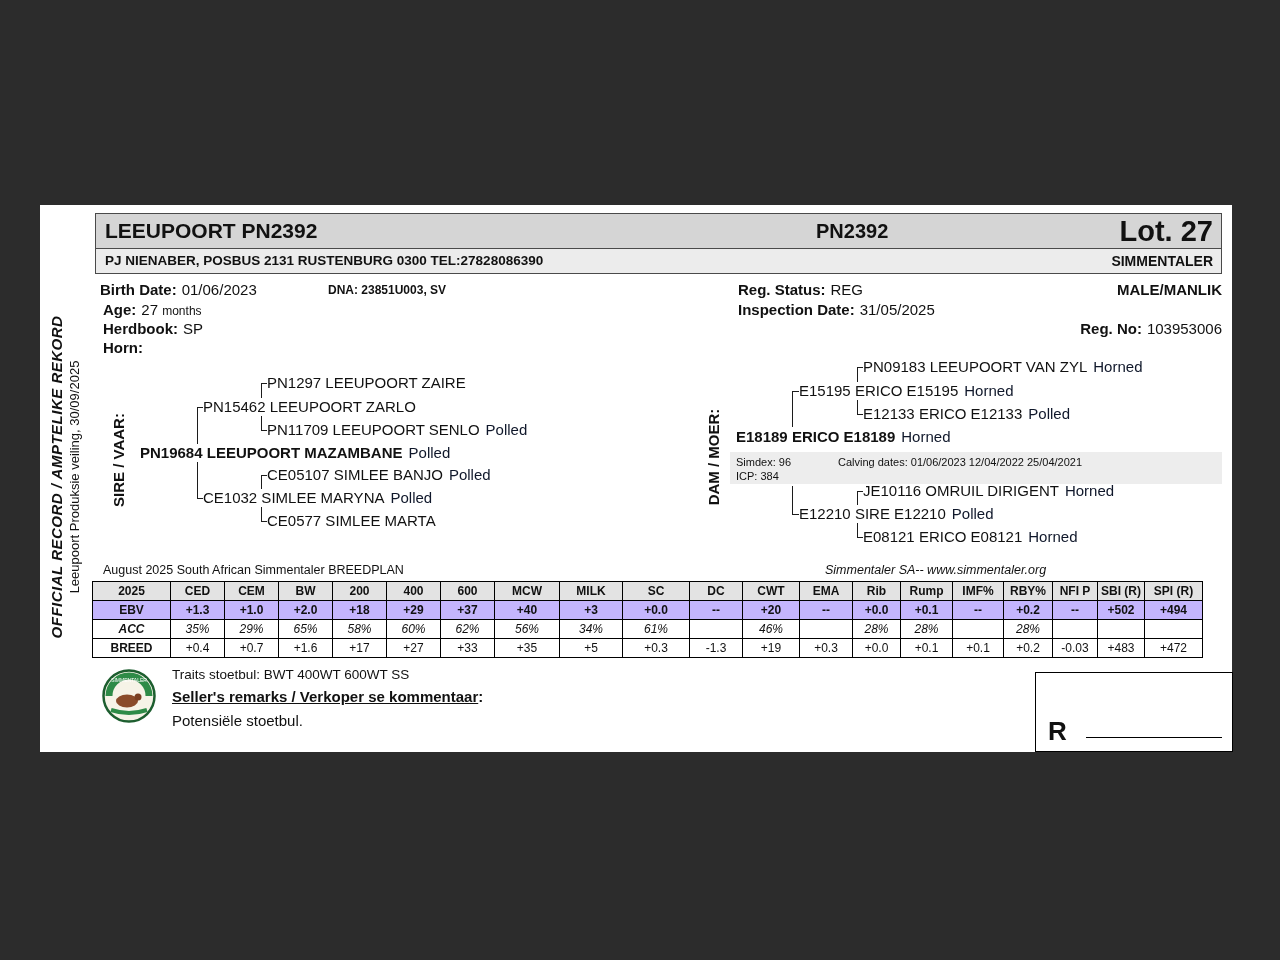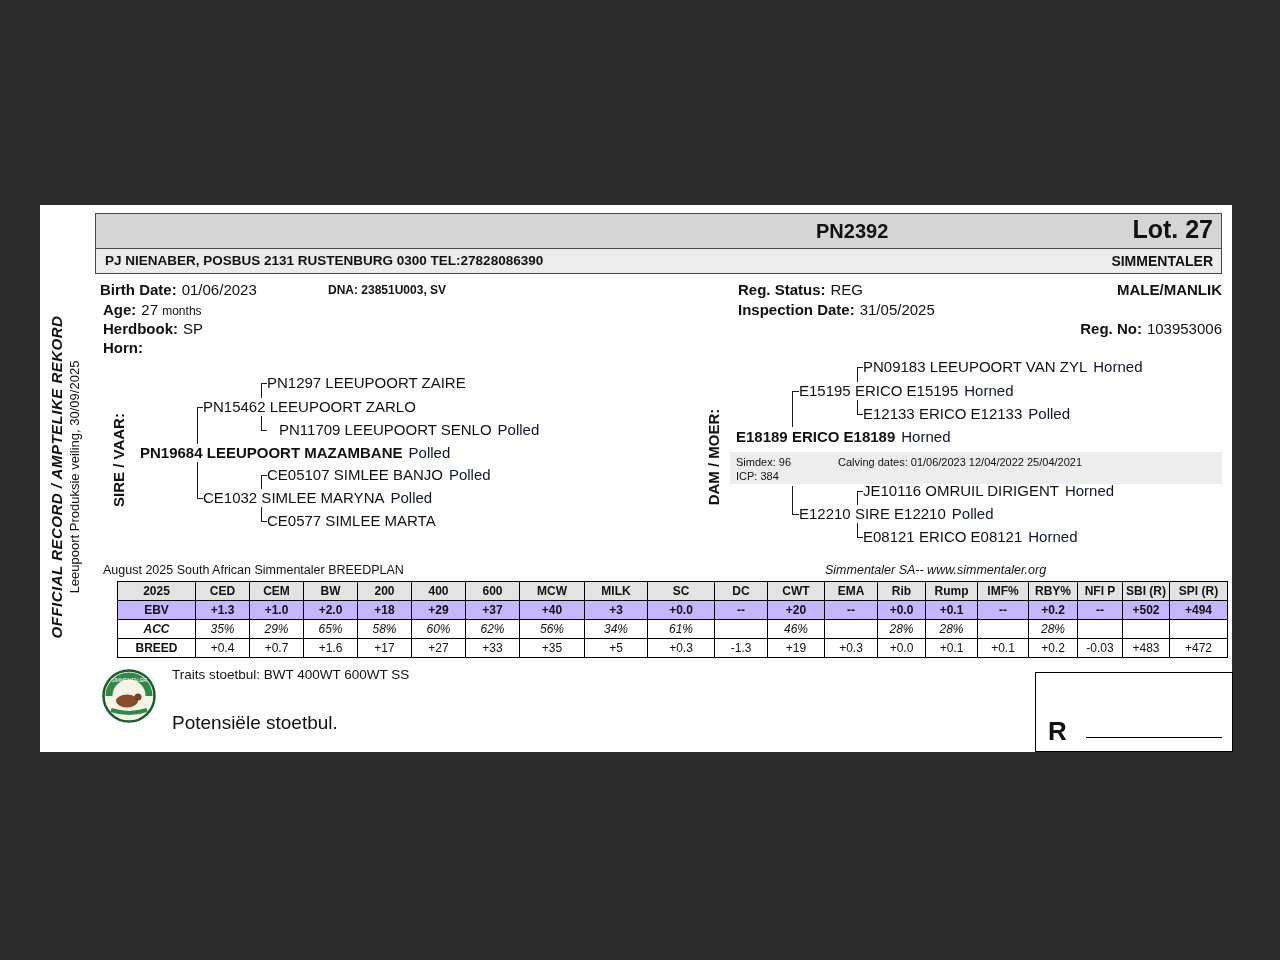--- a/index.html
+++ b/index.html
@@ -15,40 +15,40 @@
   }
   .abs{position:absolute;white-space:nowrap;}
   .rot{position:absolute;white-space:nowrap;transform:translate(-50%,-50%) rotate(-90deg);}
   .side-official{font-size:15px;font-weight:bold;font-style:italic;letter-spacing:.5px;}
   .side-veiling{font-size:13px;}
   
   .bar{position:absolute;left:55px;width:1127px;box-sizing:border-box;border:1px solid #4a4a4a;}
   .title-bar{top:8px;height:36px;background:#d5d5d5;}
   .title-bar .title{position:absolute;left:9px;top:5px;font-size:21px;font-weight:bold;}
   .title-bar .animal-id{position:absolute;left:720px;top:6px;font-size:20px;font-weight:bold;}
-  .title-bar .lot{position:absolute;right:8px;top:1px;font-size:25px;font-weight:bold;}
+  .title-bar .lot{position:absolute;right:8px;top:1px;font-size:29px;font-weight:bold;}
   .owner-bar{top:44px;height:25px;background:#ececec;border-top:none;}
   .owner-bar .owner{position:absolute;left:9px;top:4px;font-size:13.5px;font-weight:bold;}
   .owner-bar .breed{position:absolute;right:8px;top:4px;font-size:14px;font-weight:bold;}
   
   .field{font-size:15px;}
   .field b{margin-right:5px;}
   .small{font-size:12px;}
   
   .ped{position:absolute;font-size:15px;white-space:nowrap;}
   .ped .horn{color:#0f172a;margin-left:6px;font-weight:normal;}
   .ped.main{font-weight:bold;}
   .ln{position:absolute;background:#1c1c1c;}
   .ped-group-label{font-size:15px;font-weight:bold;}
   .stats-box{position:absolute;left:690px;top:247px;width:492px;height:32px;background:#ededed;font-size:11px;}
   .stats-box span{position:absolute;white-space:nowrap;}
   
   .caption{font-size:12.5px;}
   .caption.it{font-style:italic;}
-  table.bp{position:absolute;left:77px;top:376px;width:1110px;border-collapse:collapse;table-layout:fixed;}
+  table.bp{position:absolute;left:52px;top:376px;width:1110px;border-collapse:collapse;table-layout:fixed;}
   table.bp th,table.bp td{border:1px solid #000;height:18px;padding:0 1px;font-size:12px;text-align:center;overflow:hidden;}
   table.bp tr.hdr th{background:#e3e3e3;font-weight:bold;}
   table.bp tr.ebv td{background:#c4b5fd;font-weight:bold;}
   table.bp tr.acc td{font-style:italic;}
   table.bp td.rowlabel{font-weight:bold;}
   
   .remarks-label{font-size:15px;font-weight:bold;}
   .remarks-label .u{text-decoration:underline;}
   .price-box{position:absolute;left:995px;top:467px;width:196px;height:78px;border:1.5px solid #000;}
   .price-box .r{position:absolute;left:12px;bottom:4px;font-size:26px;font-weight:bold;}
@@ -56,20 +56,21 @@
 </style>
 </head>
 <body>
 
 <div class="page">
 
   <div class="rot side-official" style="left:16px;top:272px;">OFFICIAL RECORD / AMPTELIKE REKORD</div>
   <div class="rot side-veiling" style="left:34px;top:272px;">Leeupoort Produksie veiling, 30/09/2025</div>
 
   <div class="bar title-bar">
+    <span class="title">LEEUPOORT PN2392</span>
     <span class="animal-id">PN2392</span>
     <span class="lot">Lot. 27</span>
   </div>
   <div class="bar owner-bar">
     <span class="owner">PJ NIENABER, POSBUS 2131 RUSTENBURG 0300 TEL:27828086390</span>
     <span class="breed">SIMMENTALER</span>
   </div>
 
   <div class="abs field" style="left:60px;top:76px;">
     <b>Birth Date:</b><span>01/06/2023</span>
@@ -97,21 +98,21 @@
   </div>
 
   <div class="rot ped-group-label" style="left:78px;top:255px;">SIRE / VAAR:</div>
 
   <div class="ped" style="left:227px;top:169px;">
     <span>PN1297 LEEUPOORT ZAIRE</span><span class="horn"></span>
   </div>
   <div class="ped" style="left:163px;top:193px;">
     <span>PN15462 LEEUPOORT ZARLO</span><span class="horn"></span>
   </div>
-  <div class="ped" style="left:227px;top:216px;margin-left:12px;">
+  <div class="ped" style="left:227px;top:216px;">
     <span>PN11709 LEEUPOORT SENLO</span><span class="horn">Polled</span>
   </div>
   <div class="ped main" style="left:100px;top:239px;">
     <span>PN19684 LEEUPOORT MAZAMBANE</span><span class="horn">Polled</span>
   </div>
   <div class="ped" style="left:227px;top:261px;">
     <span>CE05107 SIMLEE BANJO</span><span class="horn">Polled</span>
   </div>
   <div class="ped" style="left:163px;top:284px;">
     <span>CE1032 SIMLEE MARYNA</span><span class="horn">Polled</span>
@@ -298,20 +299,23 @@
   <svg class="abs" style="left:62px;top:464px;" width="54" height="54" viewBox="0 0 54 54">
     <circle cx="27" cy="27" r="25.5" fill="#f6f3e7" stroke="#1d5e2f" stroke-width="2.5"></circle>
     <path d="M 7 27 A 20 20 0 0 1 47 27" fill="none" stroke="#2e8b47" stroke-width="7"></path>
     <text x="27" y="13" font-size="5" text-anchor="middle" fill="#ffffff" font-family="Liberation Sans, sans-serif">SIMMENTALER</text>
     <ellipse cx="25" cy="32" rx="11" ry="6.5" fill="#8a4b2a"></ellipse>
     <circle cx="36" cy="28" r="3.5" fill="#7a3f22"></circle>
     <path d="M 9 41 Q 27 47 45 41" stroke="#2e8b47" stroke-width="4" fill="none"></path>
   </svg>
 
   <div class="abs" style="left:132px;top:462px;font-size:13.5px;">Traits stoetbul: BWT  400WT  600WT  SS</div>
-  <div class="abs" style="left:132px;top:507px;font-size:19px;">Potensiële stoetbul.</div>
+  <div class="abs remarks-label" style="left:132px;top:483px;">
+    <span class="u">Seller's remarks / Verkoper se kommentaar</span><span>:</span>
+  </div>
+  <div class="abs" style="left:132px;top:507px;font-size:15px;">Potensiële stoetbul.</div>
 
   <div class="price-box">
     <span class="r">R</span>
     <span class="price-line"></span>
   </div>
 
 </div>
 
 </body></html>

